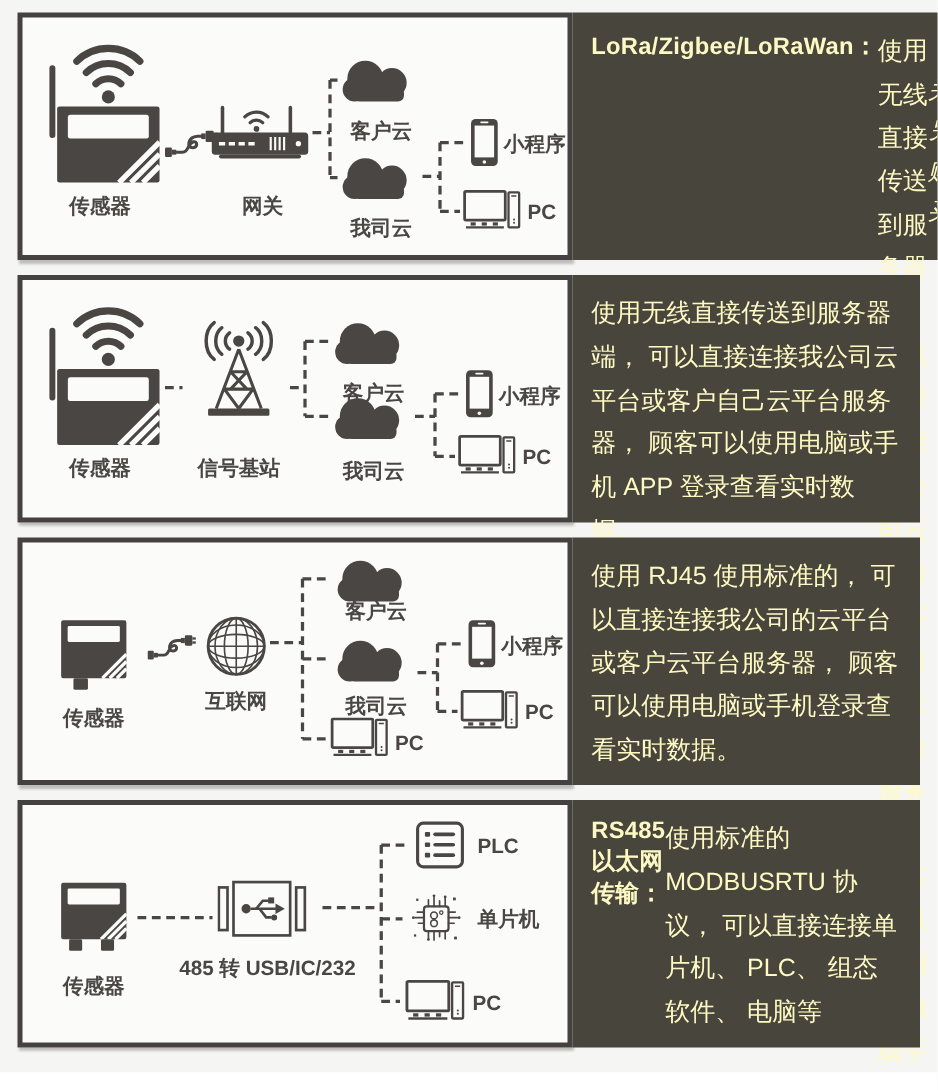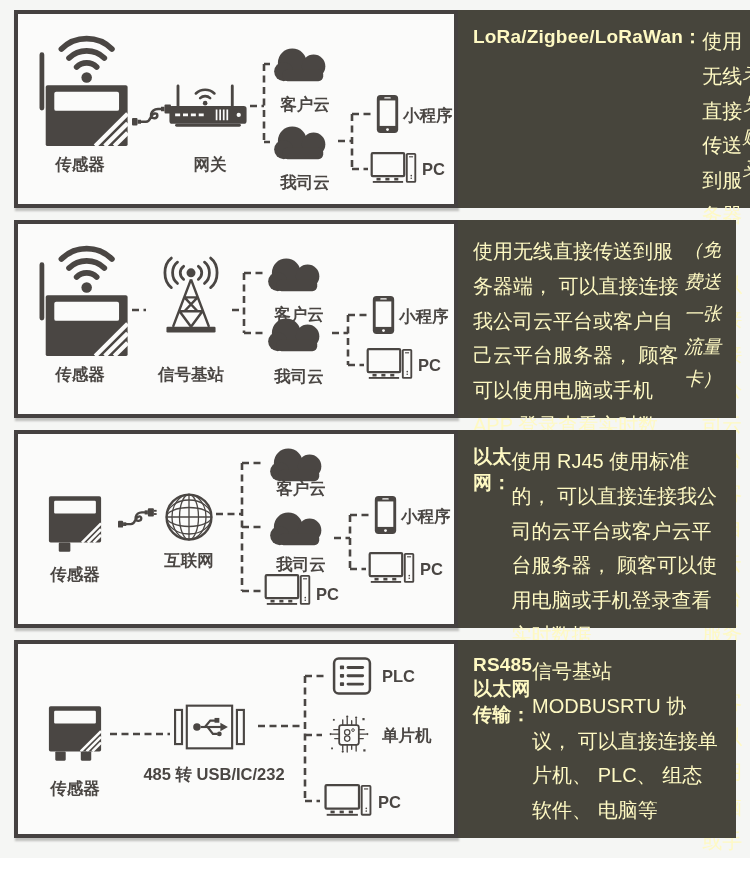--- a/index.html
+++ b/index.html
@@ -197,21 +197,20 @@
         <text class="lbl lbl-m" x="281" y="158">我司云</text>
         <path class="dash" d="M314 109 H330 M330 91 V141 M330 91 H352 M330 141 H346"></path>
         <use href="#s-phone" x="354" y="70" width="23" height="42"></use>
         <text class="lbl lbl-s" x="381" y="98">小程序</text>
         <use href="#s-pc" x="348" y="124" width="47" height="34"></use>
         <text class="lbl lbl-s" x="400" y="147">PC</text>
       </svg>
     </div>
     <aside class="info">
       <p class="info-body">使用无线直接传送到服务器端， 可以直接连接我公司云平台或客户自己云平台服务器， 顾客可以使用电脑或手机 APP 登录查看实时数据。</p>
-      <p class="info-note">（免费送一张流量卡）</p>
     </aside>
   </section>
 
   <section class="row">
     <div class="diagram-panel">
       <svg width="436" height="190" viewBox="0 0 436 190">
         <use href="#s-sensor-b" x="28" y="56" width="58" height="68"></use>
         <text class="lbl lbl-m" x="57" y="146">传感器</text>
         <use href="#s-cable" x="100" y="66" width="46" height="34"></use>
         <use href="#s-globe" x="146" y="58" width="50" height="50"></use>
@@ -224,21 +223,20 @@
         <use href="#s-pc" x="246" y="140" width="47" height="34"></use>
         <text class="lbl lbl-s" x="298" y="166">PC</text>
         <path class="dash" d="M316 104 H332 M332 81 V135 M332 81 H354 M332 135 H348"></path>
         <use href="#s-phone" x="356" y="60" width="23" height="42"></use>
         <text class="lbl lbl-s" x="383" y="88">小程序</text>
         <use href="#s-pc" x="350" y="118" width="47" height="34"></use>
         <text class="lbl lbl-s" x="402" y="141">PC</text>
       </svg>
     </div>
     <aside class="info">
-      <h2 class="info-title">以太网：</h2>
       <p class="info-body">使用 RJ45 使用标准的， 可以直接连接我公司的云平台或客户云平台服务器， 顾客可以使用电脑或手机登录查看实时数据。</p>
     </aside>
   </section>
 
   <section class="row">
     <div class="diagram-panel">
       <svg width="436" height="190" viewBox="0 0 436 190">
         <use href="#s-sensor-c" x="28" y="54" width="58" height="72"></use>
         <text class="lbl lbl-m" x="57" y="150">传感器</text>
         <path class="dash" d="M92 90 H152"></path>
@@ -248,17 +246,17 @@
         <use href="#s-plc" x="314" y="12" width="40" height="40"></use>
         <text class="lbl lbl-s" x="364" y="38">PLC</text>
         <use href="#s-mcu" x="306" y="66" width="50" height="50"></use>
         <text class="lbl lbl-s" x="364" y="97">单片机</text>
         <use href="#s-pc" x="306" y="140" width="48" height="35"></use>
         <text class="lbl lbl-s" x="360" y="164">PC</text>
       </svg>
     </div>
     <aside class="info">
       <h2 class="info-title">RS485 以太网传输：</h2>
-      <p class="info-body">信号基站 MODBUSRTU 协议， 可以直接连接单片机、 PLC、 组态软件、 电脑等</p>
+      <p class="info-body">使用标准的 MODBUSRTU 协议， 可以直接连接单片机、 PLC、 组态软件、 电脑等</p>
     </aside>
   </section>
 
 </div>
 
 </body></html>

